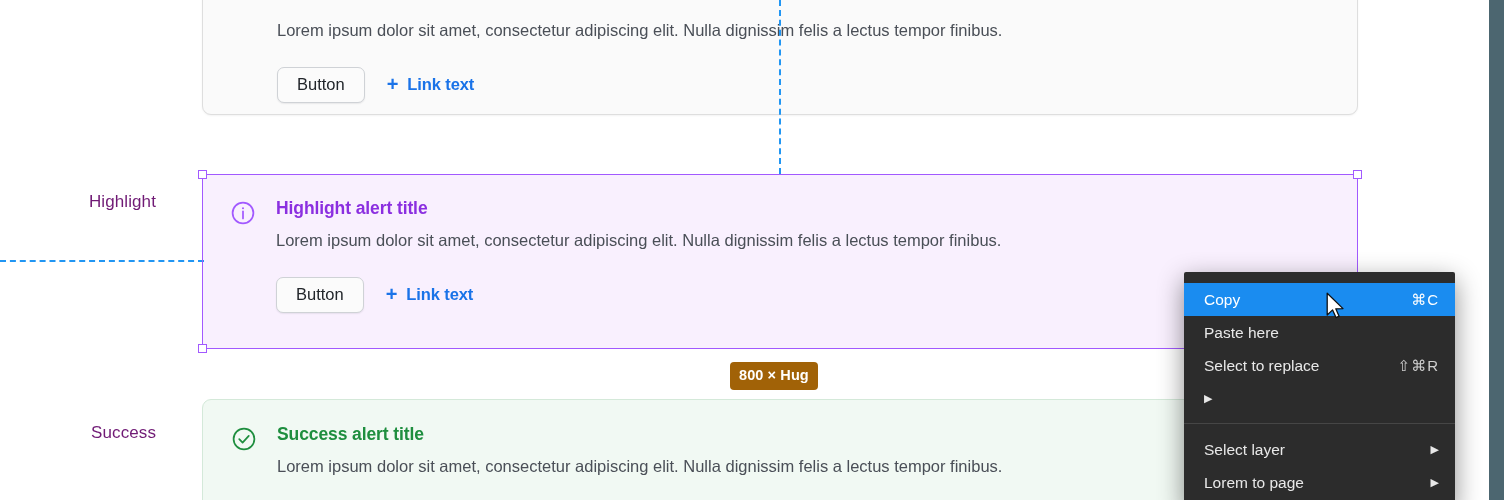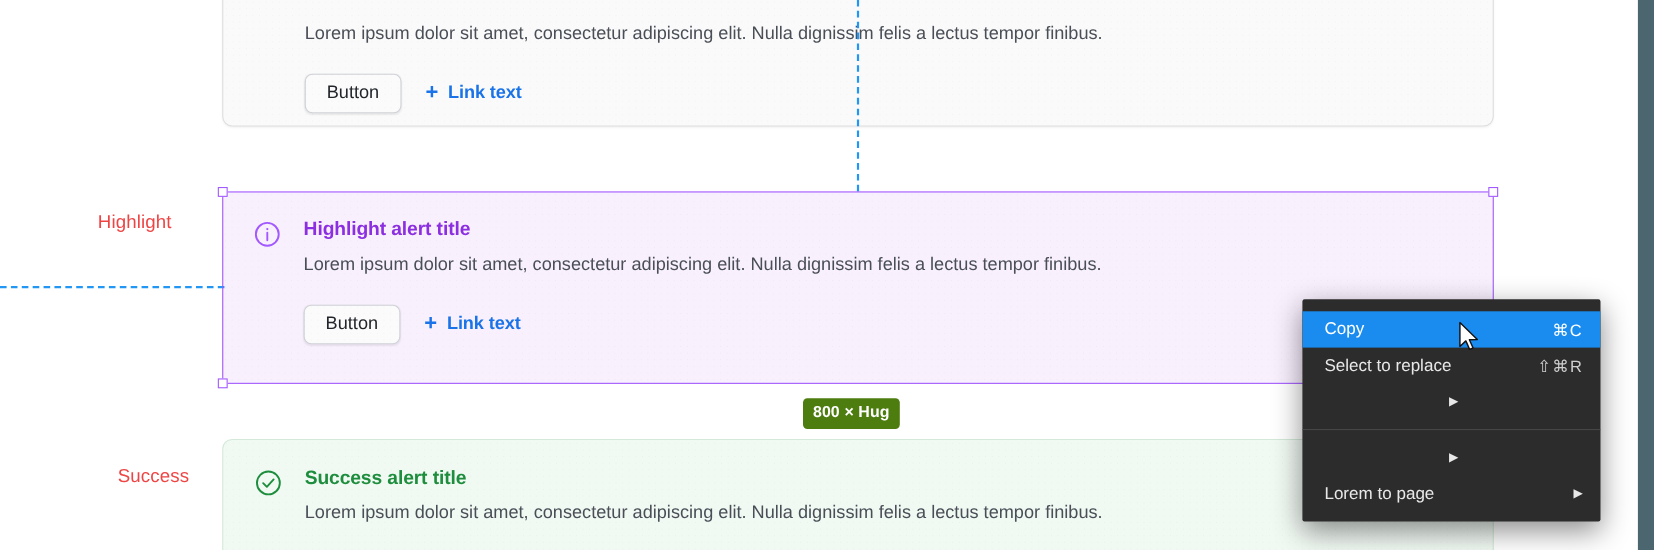--- a/index.html
+++ b/index.html
@@ -24,26 +24,26 @@
     width: 15px; height: 500px;
     background: #4c6670;
   }
 
   
   .row-label {
     position: absolute;
     width: 156px;
     text-align: right;
     font-size: 17px;
-    color: #ef4444;
+    color: #701a75;
     letter-spacing: .1px;
     white-space: nowrap;
   }
   .row-label.highlight { top: 192px; left: 0; }
-  .row-label.success   { top: 423px; left: 0; margin-left: 16px; }
+  .row-label.success   { top: 423px; left: 0; }
 
   
   .alert {
     position: absolute;
     left: 202px;
     width: 1156px;
     padding: 24px 28px 26px 28px;
   }
   .alert-inner { display: flex; gap: 20px; }
   .alert-icon {
@@ -160,21 +160,21 @@
   }
   .handle.tl { left: -5px;  top: -5px; }
   .handle.tr { right: -5px; top: -5px; }
   .handle.bl { left: -5px;  bottom: -5px; }
   .handle.br { right: -5px; bottom: -5px; }
 
   .size-badge {
     position: absolute;
     top: 362px;
     left: 730px;
-    background: #4d7c0f;
+    background: #a16207;
     color: #ffffff;
     font-size: 14.5px;
     font-weight: bold;
     line-height: 1;
     padding: 6px 9px 7px;
     border-radius: 4px;
     white-space: nowrap;
     letter-spacing: .1px;
   }
 
@@ -205,21 +205,20 @@
     color: #e8e8e8;
     overflow: hidden;
   }
   .ctx-item {
     display: flex;
     align-items: center;
     height: 33px;
     padding: 0 16px 0 20px;
     white-space: nowrap;
     cursor: default;
-    justify-content: center;
   }
   .ctx-item .ctx-label { flex: 1 1 auto; }
   .ctx-item .ctx-shortcut {
     flex: 0 0 auto;
     color: #cfcfcf;
     letter-spacing: 1px;
     font-size: 15px;
   }
   .ctx-item .ctx-arrow {
     flex: 0 0 auto;
@@ -322,30 +321,35 @@
   </div>
 
   <div class="size-badge">800 × Hug</div>
 
   <div class="ctx-menu">
     <div class="ctx-item selected">
       <span class="ctx-label">Copy</span>
       <span class="ctx-shortcut">⌘C</span>
     </div>
     <div class="ctx-item">
+      <span class="ctx-label">Paste here</span>
+      <span class="ctx-shortcut"></span>
+    </div>
+    <div class="ctx-item">
       <span class="ctx-label">Select to replace</span>
       <span class="ctx-shortcut">⇧⌘R</span>
     </div>
     <div class="ctx-item">
       <span class="ctx-arrow">▶</span>
     </div>
 
     <div class="ctx-sep"></div>
 
     <div class="ctx-item">
+      <span class="ctx-label">Select layer</span>
       <span class="ctx-arrow">▶</span>
     </div>
     <div class="ctx-item">
       <span class="ctx-label">Lorem to page</span>
       <span class="ctx-arrow">▶</span>
     </div>
   </div>
 
   <div class="cursor">
     <svg viewBox="0 0 20 29" width="20" height="29">

